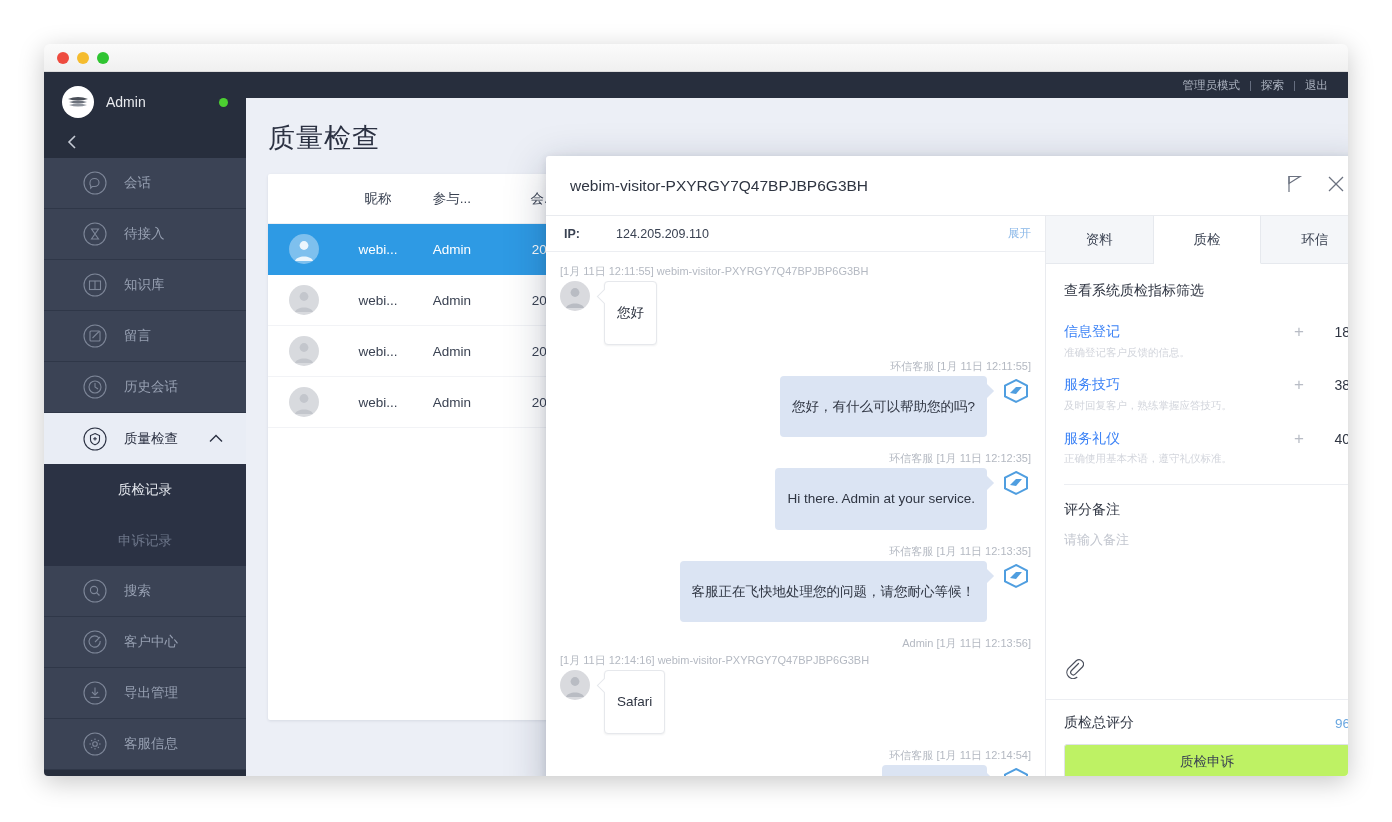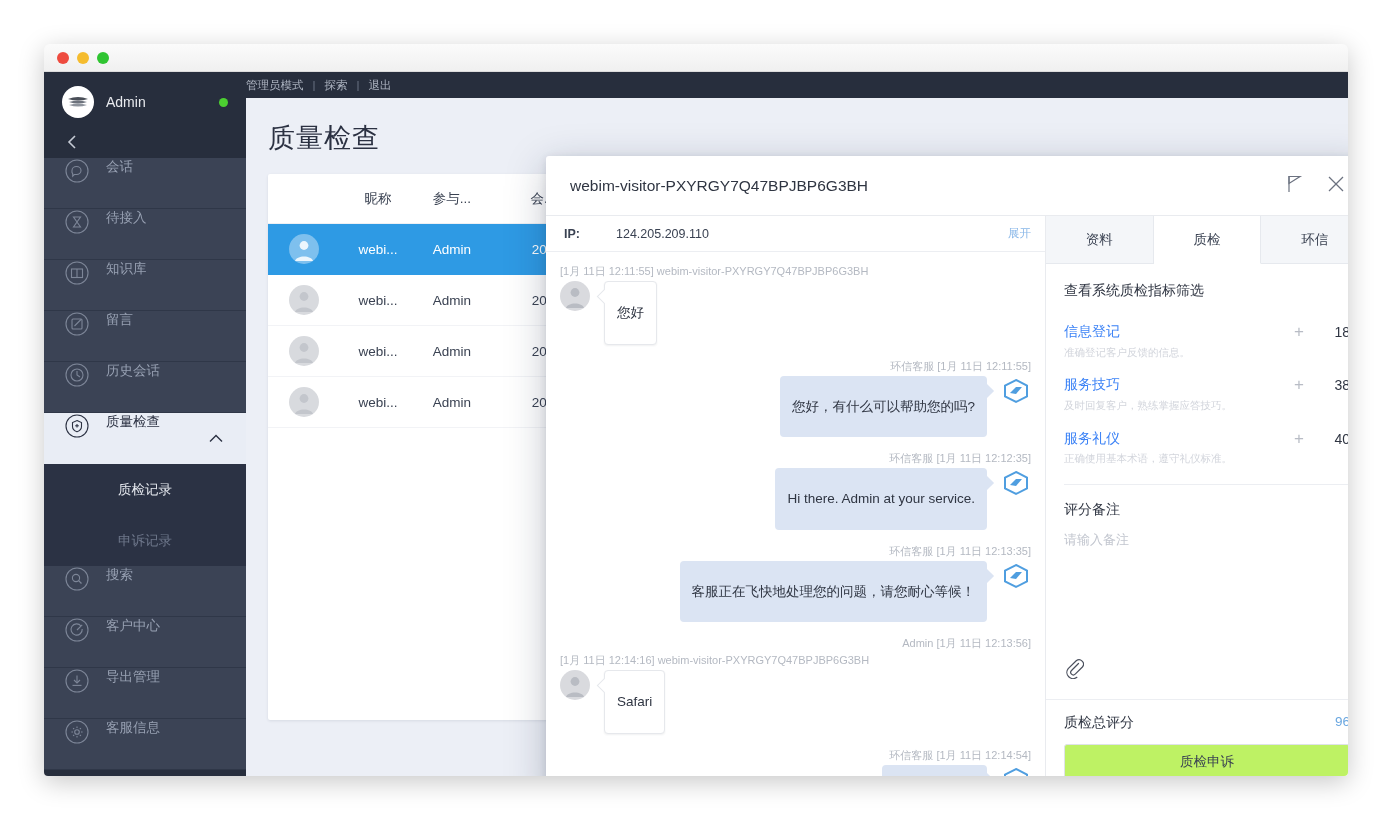--- a/index.html
+++ b/index.html
@@ -51,21 +51,21 @@
   .sb-online {
     width: 9px; height: 9px; border-radius: 50%; background: #4ccf31;
     position: absolute; right: 18px; top: 26px;
   }
   .sb-back {
     color: #c5cad4; padding: 0 0 10px 22px; font-size: 17px; cursor: pointer;
     line-height: 14px; height: 24px;
   }
   .sb-list { flex: 1; overflow: hidden; }
   .sb-item {
-    height: 51px; display: flex; align-items: flex-start; padding-left: 20px;
+    height: 51px; display: flex; align-items: center; padding-left: 38px;
     border-bottom: 1px solid #2f3748; color: #97a0b2; font-size: 13.5px;
     background: #3b4355; cursor: pointer; position: relative;
   }
   .sb-item .ico { width: 26px; height: 26px; flex: none; margin-right: 16px; opacity: .72; }
   .sb-item.active {
     background: #e9edf5; color: #2b3142; border-bottom: none;
   }
   .sb-item.active .ico { opacity: 1; }
   .sb-caret { position: absolute; right: 22px; top: 50%; transform: translateY(-50%); }
   .sb-sub {
@@ -75,21 +75,21 @@
     height: 51px; display: flex; align-items: center; justify-content: center;
     font-size: 13.5px; cursor: pointer;
   }
   .sb-subitem.sel { color: #e6e9ef; }
   .sb-subitem.dim { color: #6e778b; }
 
   
   .main { flex: 1; background: #ffffff; position: relative; overflow: hidden; }
   .topbar {
     height: 26px; background: #272e3d; display: flex; align-items: center;
-    padding-right: 20px; gap: 0;
+    justify-content: flex-end; padding-right: 20px; gap: 0;
     font-size: 11.5px; color: #aeb5c2;
   }
   .topbar a { color: #aeb5c2; text-decoration: none; cursor: pointer; }
   .topbar .sep { margin: 0 9px; color: #6c7486; }
 
   .content-bg { background: #eceff6; height: 678px; padding: 0; position: relative; }
   .page-title {
     font-size: 27px; color: #2b3142; padding: 22px 0 18px 22px; font-weight: 400;
     letter-spacing: 1px;
   }
@@ -194,21 +194,21 @@
   .qc-m-name { font-size: 14px; color: #3b82f6; line-height: 1.4; }
   .qc-m-desc { font-size: 10.5px; color: #d2d5dc; margin-top: 3px; line-height: 1.4; }
   .qc-m-plus { width: 34px; flex: none; text-align: center; font-size: 17px; color: #b8bcc5; line-height: 20px; cursor: pointer; }
   .qc-m-score { width: 34px; flex: none; text-align: right; font-size: 14px; color: #2f3542; line-height: 20px; }
   .qc-divider { height: 1px; background: #eceef2; margin: 8px 0 0 0; }
   .qc-note-label { font-size: 14px; color: #2f3542; margin: 16px 0 12px 0; }
   .qc-note-input { font-size: 13px; color: #c2c6cf; cursor: text; }
   .qc-clip { margin-top: auto; padding-bottom: 16px; color: #4a4f5c; cursor: pointer; }
 
   .qc-footer { flex: none; border-top: 1px solid #eceef2; padding: 14px 18px 16px 18px; }
-  .qc-total-row { display: flex; align-items: flex-start; margin-bottom: 12px; }
+  .qc-total-row { display: flex; align-items: center; margin-bottom: 12px; }
   .qc-total-label { flex: 1; font-size: 14px; color: #2f3542; }
   .qc-total-score { font-size: 13.5px; color: #6aa7e0; }
   .qc-appeal-btn {
     width: 100%; height: 36px; border: 1px solid #dfe2e8; border-radius: 3px;
     background: #bef264; font-size: 13.5px; color: #3a4252; cursor: pointer;
     display: flex; align-items: center; justify-content: center;
     font-family: "Liberation Sans", "DejaVu Sans", sans-serif;
   }
 </style>
 </head>

